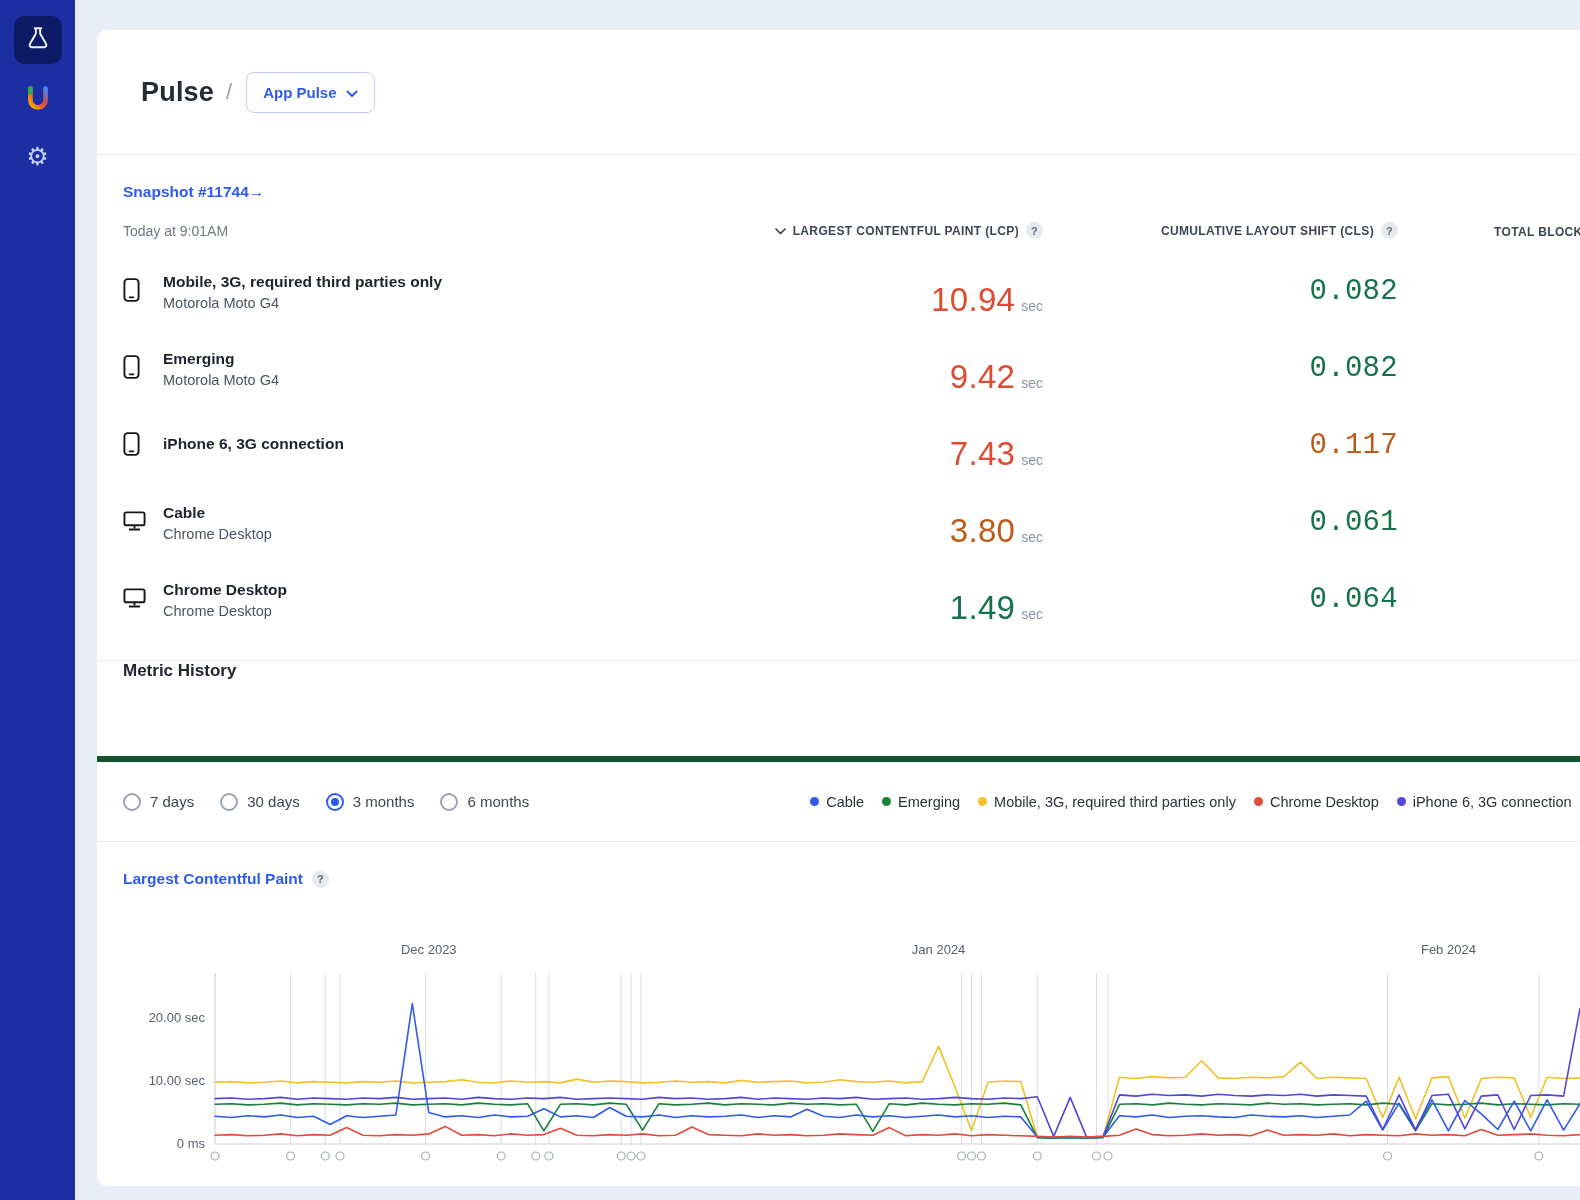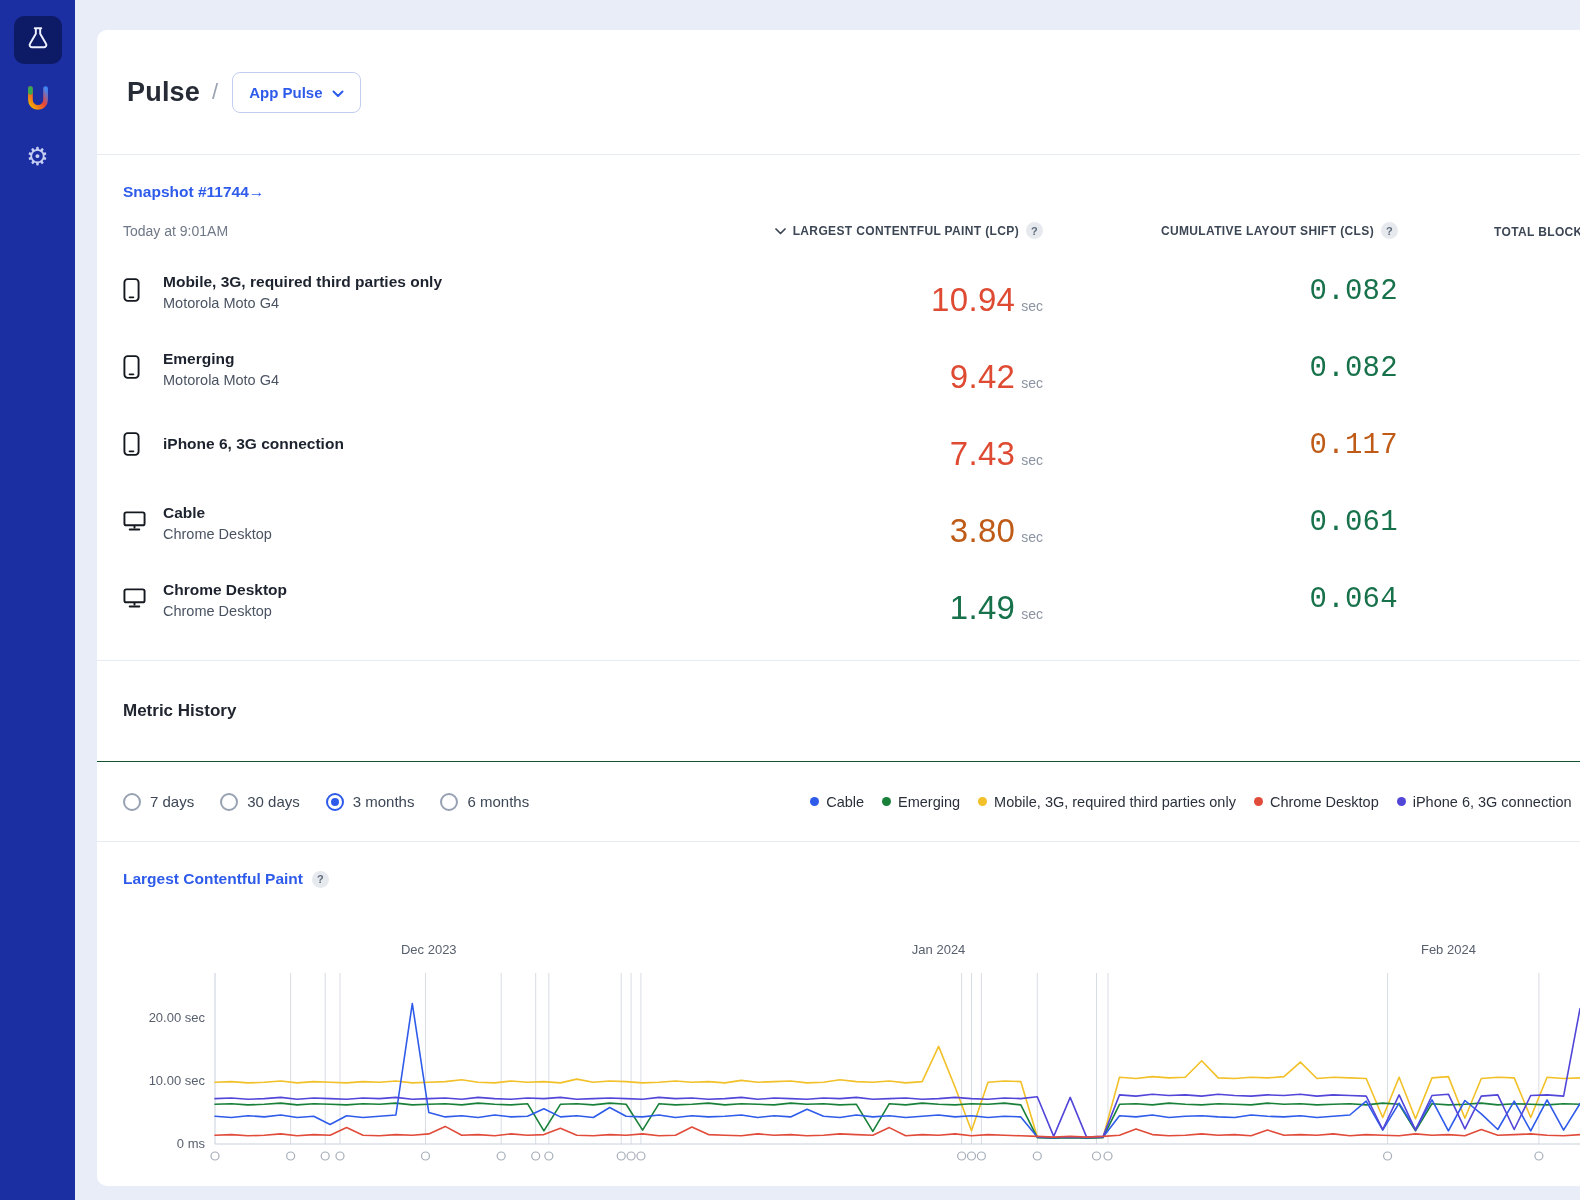--- a/index.html
+++ b/index.html
@@ -11,21 +11,21 @@
              display:flex; flex-direction:column; align-items:center; padding-top:16px; gap:16px; z-index:5; }
   .nav-tile { width:48px; height:48px; border-radius:10px; background:#0d1a66;
               display:flex; align-items:center; justify-content:center; cursor:pointer; }
   .nav-plain { width:48px; height:40px; display:flex; align-items:center; justify-content:center; cursor:pointer; }
   .gear-glyph { font-size:25px; color:#c7cff2; line-height:1; }
 
   
   .card { position:absolute; left:97px; top:30px; right:0; bottom:14px; background:#fff;
           border-radius:10px 0 0 10px; overflow:hidden; }
 
-  .card-header { height:125px; display:flex; align-items:center; padding:0 30px; border-bottom:1px solid #e7ebf2; }
+  .card-header { height:125px; display:flex; align-items:center; padding:0 44px; border-bottom:1px solid #e7ebf2; }
   .page-title { font-size:27px; font-weight:bold; color:#262b35; letter-spacing:.2px; }
   .title-sep { color:#9aa3b2; font-size:22px; margin:0 14px 0 12px; font-weight:normal; }
   .app-btn { display:flex; align-items:center; gap:9px; border:1px solid #c3cdf0; background:#fff;
              color:#2e5bea; font-weight:bold; font-size:15px; padding:11px 16px; border-radius:8px; cursor:pointer; }
 
   
   .snapshot-section { padding:28px 0 22px 26px; border-bottom:1px solid #e7ebf2; }
   .grid-row { display:grid; grid-template-columns:40px 574px 306px 355px 1fr; align-items:center; }
   .head-row { align-items:end; padding-bottom:14px; }
   .snap-cell { grid-column:1 / 3; }
@@ -40,21 +40,21 @@
   .t-row { height:77px; cursor:pointer; }
   .dev-icon-cell { display:flex; align-items:center; }
   .row-name { font-size:15.5px; font-weight:bold; color:#1d232e; margin-bottom:4px; }
   .row-sub  { font-size:14.5px; color:#4a5362; }
   .lcp-cell { display:flex; align-items:baseline; justify-content:flex-end; gap:6px; }
   .lcp-num { font-size:33px; letter-spacing:.3px;margin-top:17px; }
   .lcp-unit { font-size:14px; color:#8b93a2; }
   .cls-cell { text-align:right; font-size:29px; letter-spacing:.3px;font-family:Liberation Mono, monospace; }
 
   
-  .metric-head-row { height:101px; display:flex; align-items:center; padding:0 26px; border-bottom:1px solid #14532d; }
+  .metric-head-row { height:101px; display:flex; padding:0 26px; border-bottom:6px solid #14532d; }
   .metric-title { font-size:17px; font-weight:bold; color:#20252f; }
 
   .controls { position:relative; height:80px; display:flex; align-items:center; padding-left:26px;
               border-bottom:1px solid #e7ebf2; overflow:hidden; }
   .ranges { display:flex; align-items:center; gap:26px; flex:0 0 auto; }
   .range { display:flex; align-items:center; gap:9px; font-size:15px; color:#3d4756; cursor:pointer; }
   .radio { width:18px; height:18px; border-radius:50%; border:2px solid #98a2b3; background:#fff;
            display:inline-flex; align-items:center; justify-content:center; }
   .radio-dot { width:8px; height:8px; border-radius:50%; background:transparent; }
   .range[data-checked="true"] .radio { border-color:#2e5bea; }

